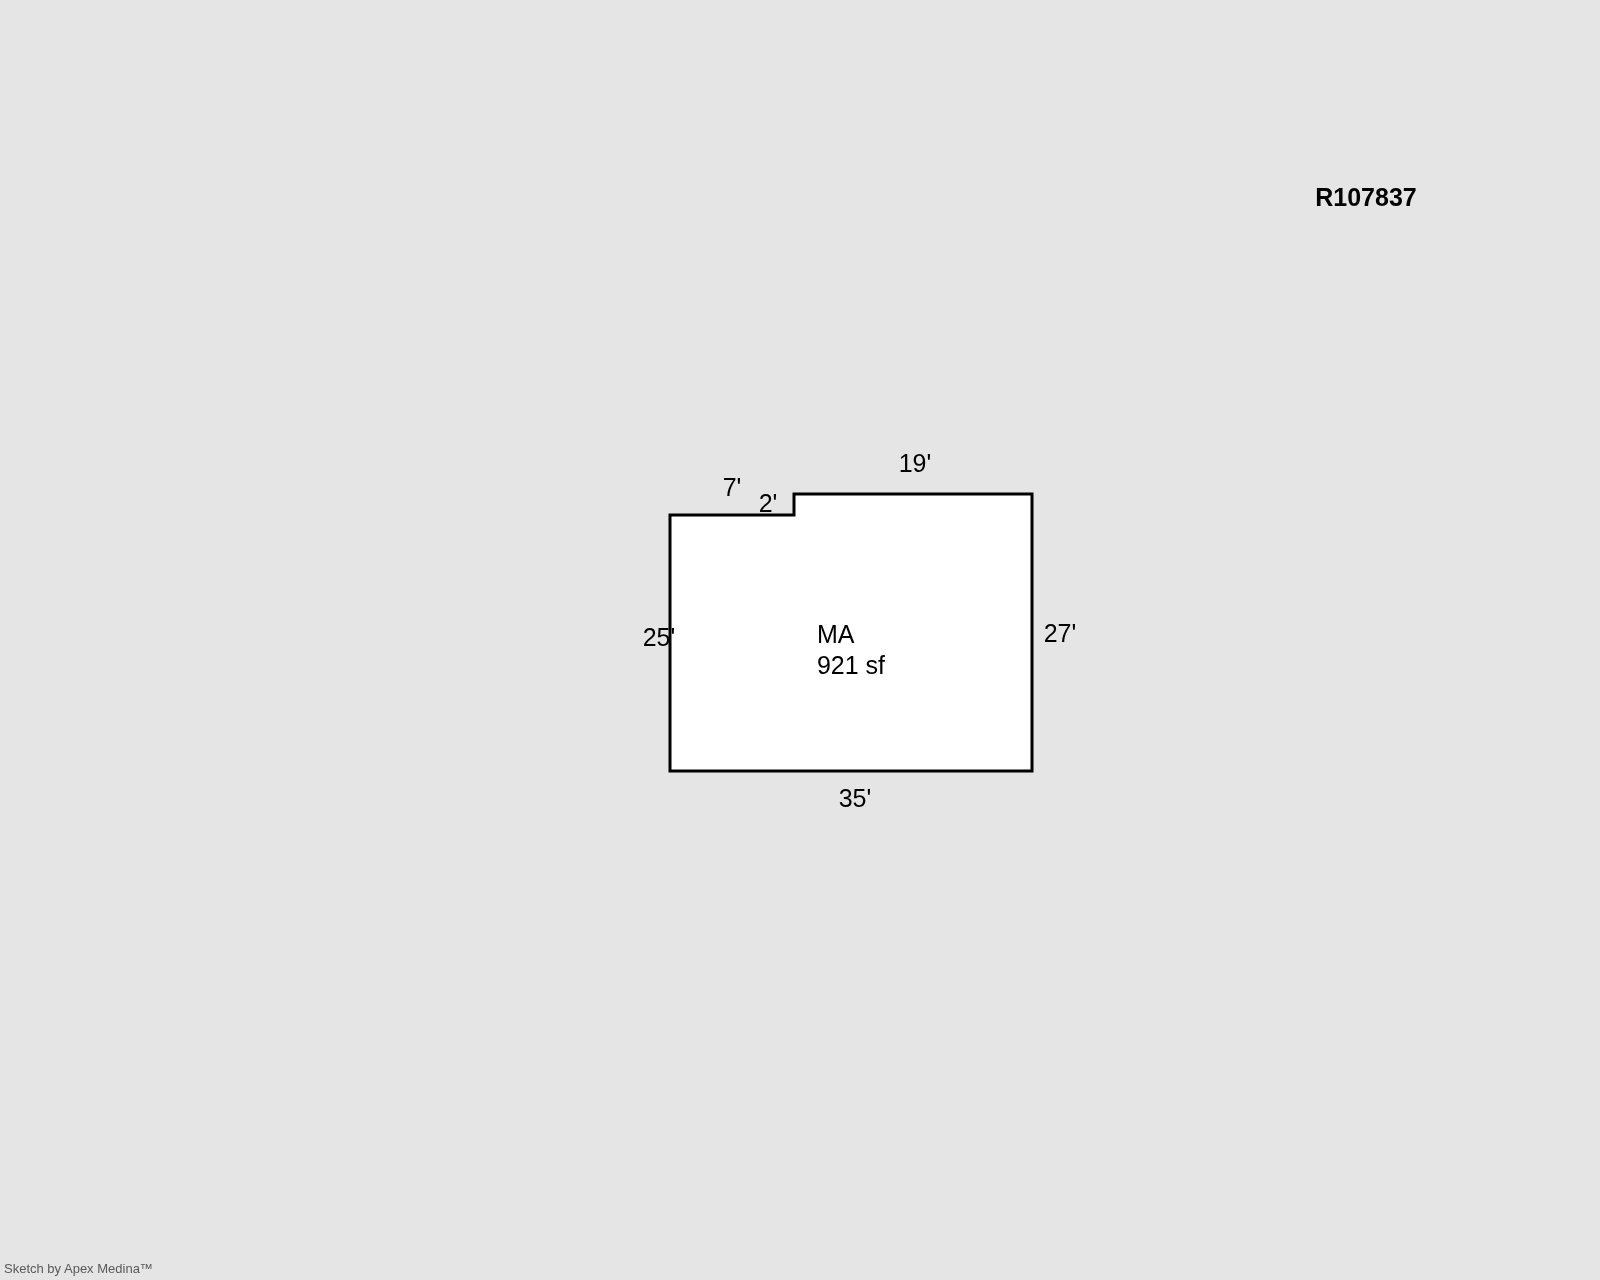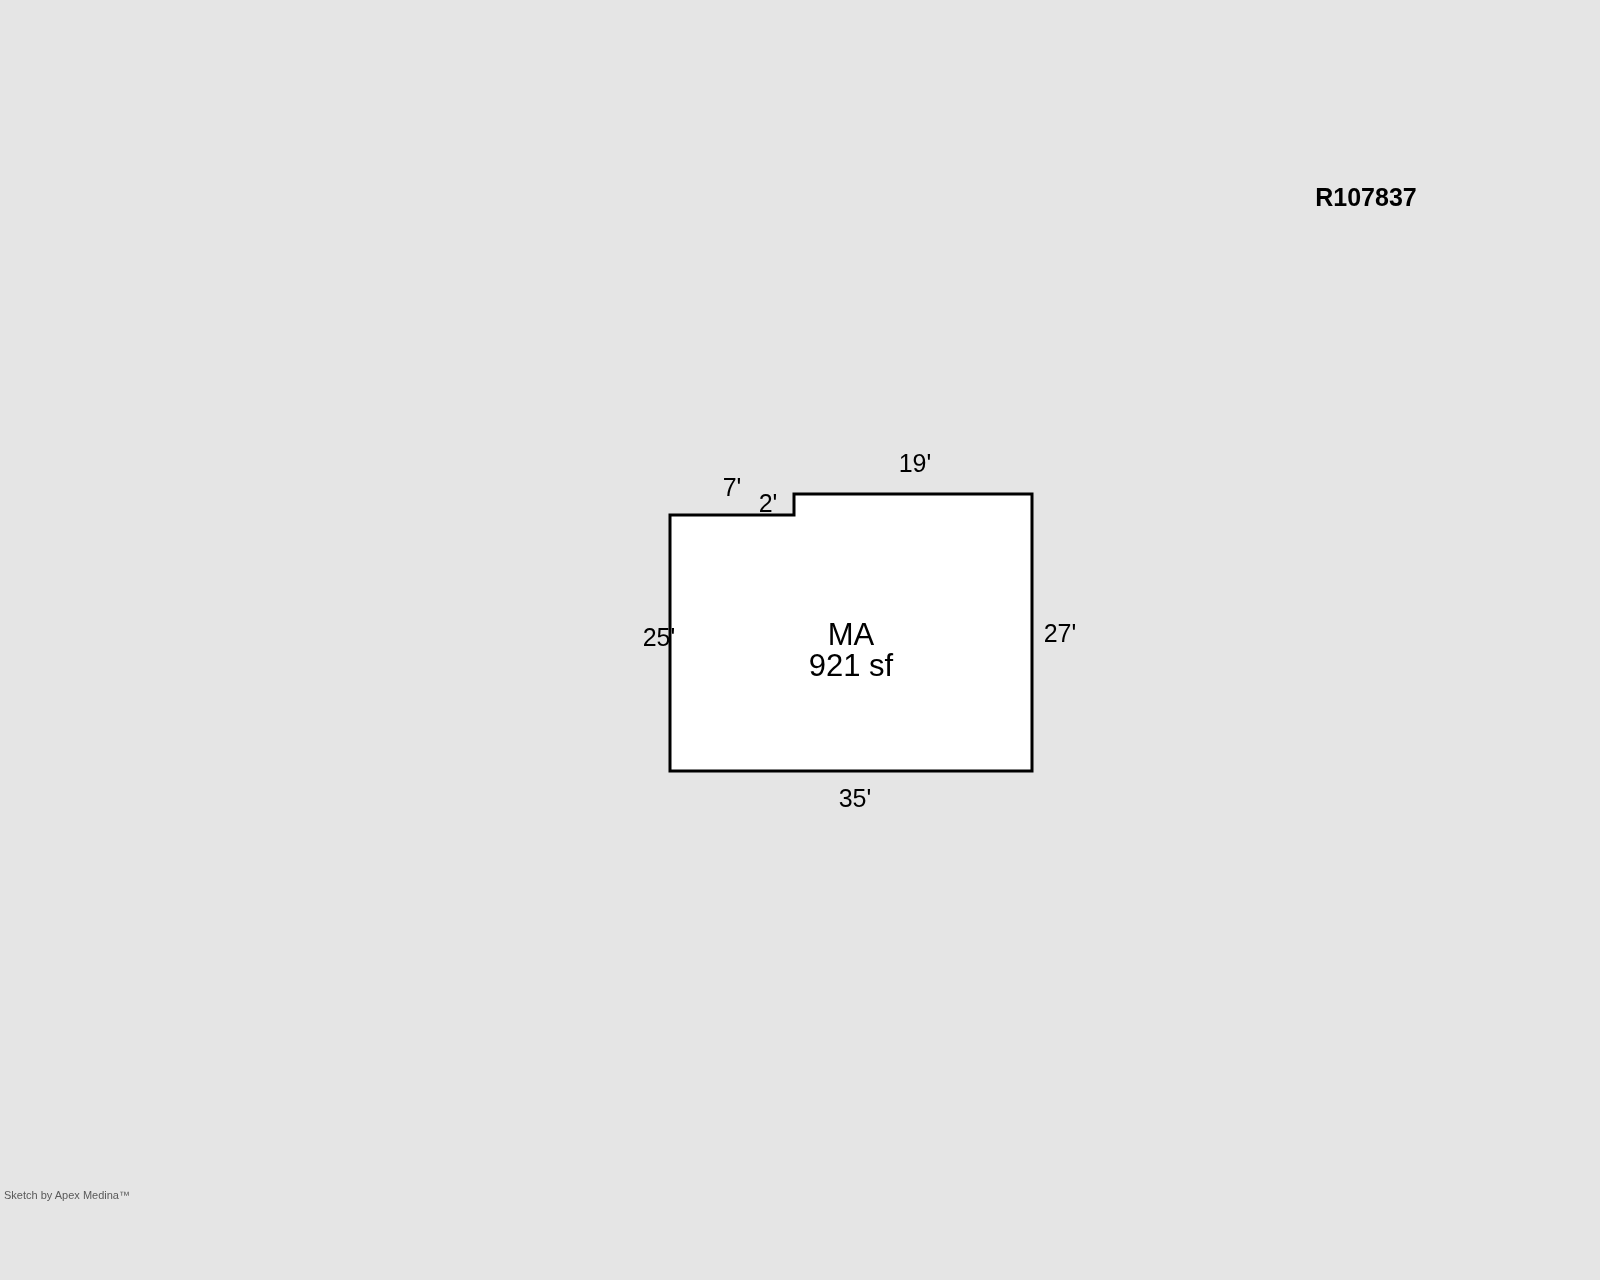--- a/index.html
+++ b/index.html
@@ -40,31 +40,30 @@
     font-size: 25px;
     line-height: 1;
     white-space: nowrap;
     color: #000000;
   }
   .room-block {
     position: absolute;
     left: 851px;
     top: 650px;
     transform: translate(-50%, -50%);
-    text-align: center;
-    font-size: 31px;
+    font-size: 25px;
     line-height: 31px;
     white-space: nowrap;
     color: #000000;
   }
   .footer-credit {
     position: absolute;
     left: 4px;
-    top: 1188px;
-    font-size: 11px;
+    top: 1262px;
+    font-size: 13px;
     line-height: 14px;
     color: #595959;
     white-space: nowrap;
   }
 </style>
 </head>
 <body>
 
 <div class="page">
 

